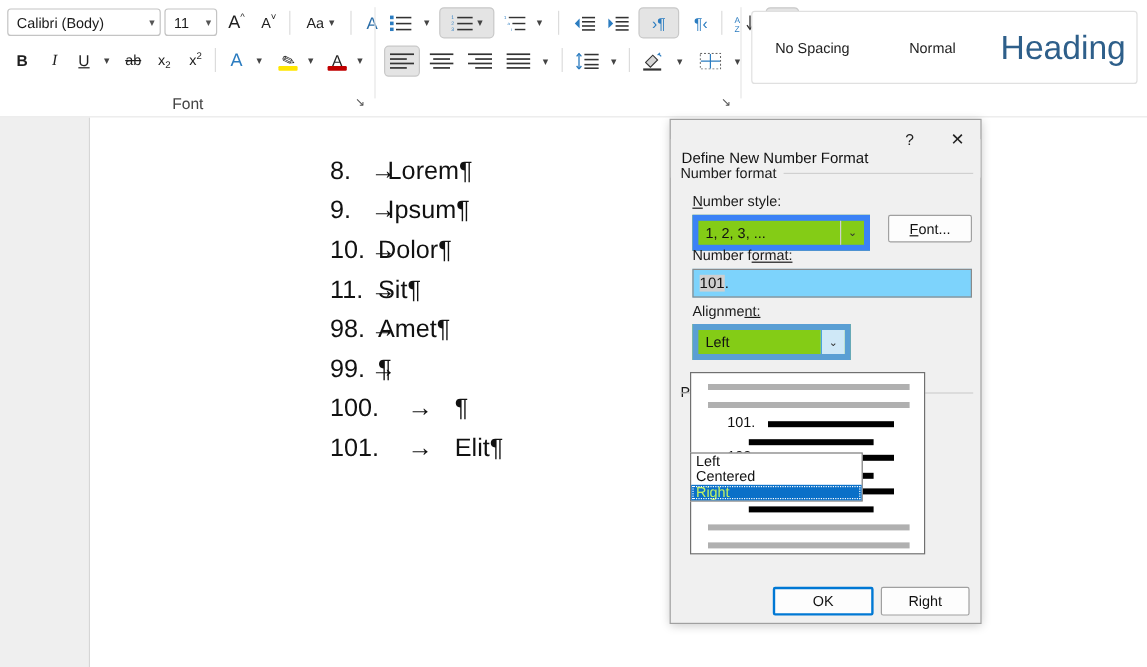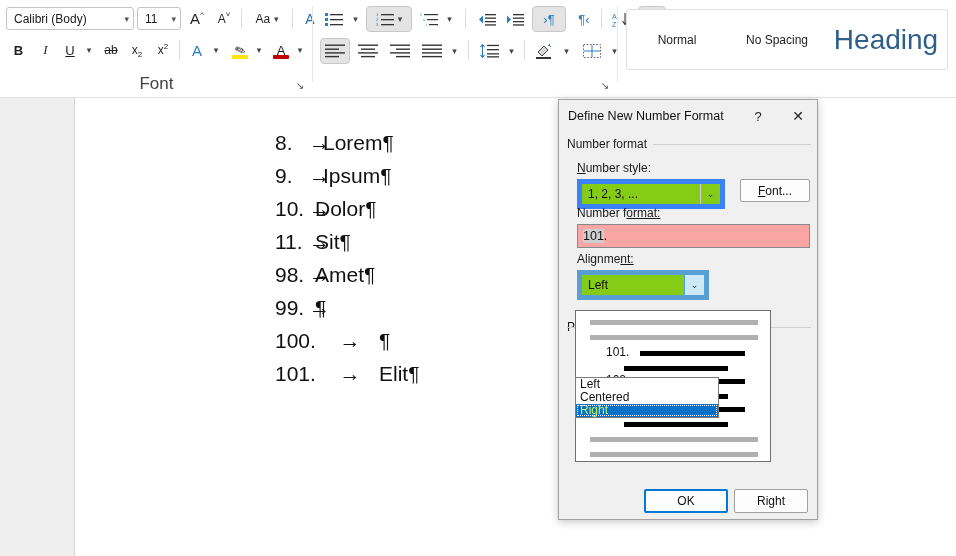--- a/index.html
+++ b/index.html
@@ -14,21 +14,21 @@
 
   
   .ribbon {
     position: absolute; left: 0; top: 0; width: 956px; height: 98px;
     background: #ffffff;
     border-bottom: 1px solid #e2e2e2;
   }
   .ribbon-group { position: absolute; top: 0; height: 97px; }
   .group-label {
     position: absolute; bottom: 3px; left: 0; width: 100%;
-    text-align: center; font-size: 17px; color: #444444;
+    text-align: center; font-size: 13px; color: #444444;
   }
   .group-divider {
     position: absolute; top: 6px; width: 1px; height: 76px; background: #e6e6e6;
   }
   .dlg-launcher {
     position: absolute; bottom: 4px; font-size: 10px; color: #555;
     width: 14px; height: 14px; line-height: 14px; text-align: center;
     cursor: pointer;
   }
 
@@ -92,21 +92,21 @@
   .pilcrow { }
 
   
   .dialog {
     position: absolute; left: 558px; top: 99px; width: 260px; height: 421px;
     background: #f0f0f0; border: 1px solid #a0a0a0;
     box-shadow: 0 2px 8px rgba(0,0,0,0.22);
     font-size: 12px; color: #1a1a1a;
   }
   .dlg-title {
-    position: absolute; left: 0; top: 0; width: 100%; height: 32px;
+    position: absolute; left: 0; top: 16px; width: 100%; height: 32px;
     display: flex; align-items: center; background: #f0f0f0;
   }
   .dlg-title-text { margin-left: 9px; font-size: 12.5px; color: #111; }
   .dlg-help, .dlg-close {
     position: absolute; top: 4px; width: 26px; height: 24px;
     display: flex; align-items: center; justify-content: center;
     cursor: pointer; font-size: 13px; color: #222;
   }
   .dlg-help { right: 46px; }
   .dlg-close { right: 6px; font-size: 14px; }
@@ -138,21 +138,21 @@
   .combo.focused { border-color: #5a9fd4; }
 
   .btn {
     position: absolute; background: #fdfdfd; border: 1px solid #a0a0a0;
     height: 23px; display: flex; align-items: center; justify-content: center;
     font-size: 12px; color: #111; cursor: pointer; border-radius: 2px;
   }
   .btn.default { border: 2px solid #0078d4; }
 
   .textfield {
-    position: absolute; background: #fca5a5; border: 1px solid #8a8a8a;
+    position: absolute; background: #7dd3fc; border: 1px solid #8a8a8a;
     height: 24px; display: flex; align-items: center;
     padding-left: 5px; font-size: 12.5px; color: #111; cursor: text;
   }
   .selected-text { background: #cfcfcf; color: #111; }
 
   .dropdown-list {
     position: absolute; left: 16px; top: 277px; width: 144px;
     background: #ffffff; border: 1px solid #7a7a7a; z-index: 40;
   }
   .dd-item {
@@ -423,24 +423,24 @@
         <span class="cv">▾</span>
       </div>
 
       <div class="dlg-launcher" style="right:6px;">↘</div>
       <div class="group-divider" style="right:0;"></div>
     </div>
 
     <div class="ribbon-group" style="left:618px; width:338px;">
       <div class="gallery" style="left:8px; top:9px; width:322px; height:61px;">
         <div class="gal-item" style="width:100px;">
+          <span class="gal-nospacing">No Spacing</span>
+        </div>
+        <div class="gal-item" style="width:100px;">
           <span class="gal-normal">Normal</span>
-        </div>
-        <div class="gal-item" style="width:100px;">
-          <span class="gal-nospacing">No Spacing</span>
         </div>
         <div class="gal-item" style="width:118px;">
           <span class="gal-heading">Heading</span>
         </div>
       </div>
     </div>
   </div>
 
   <div class="doc-area">
     <div class="page">

